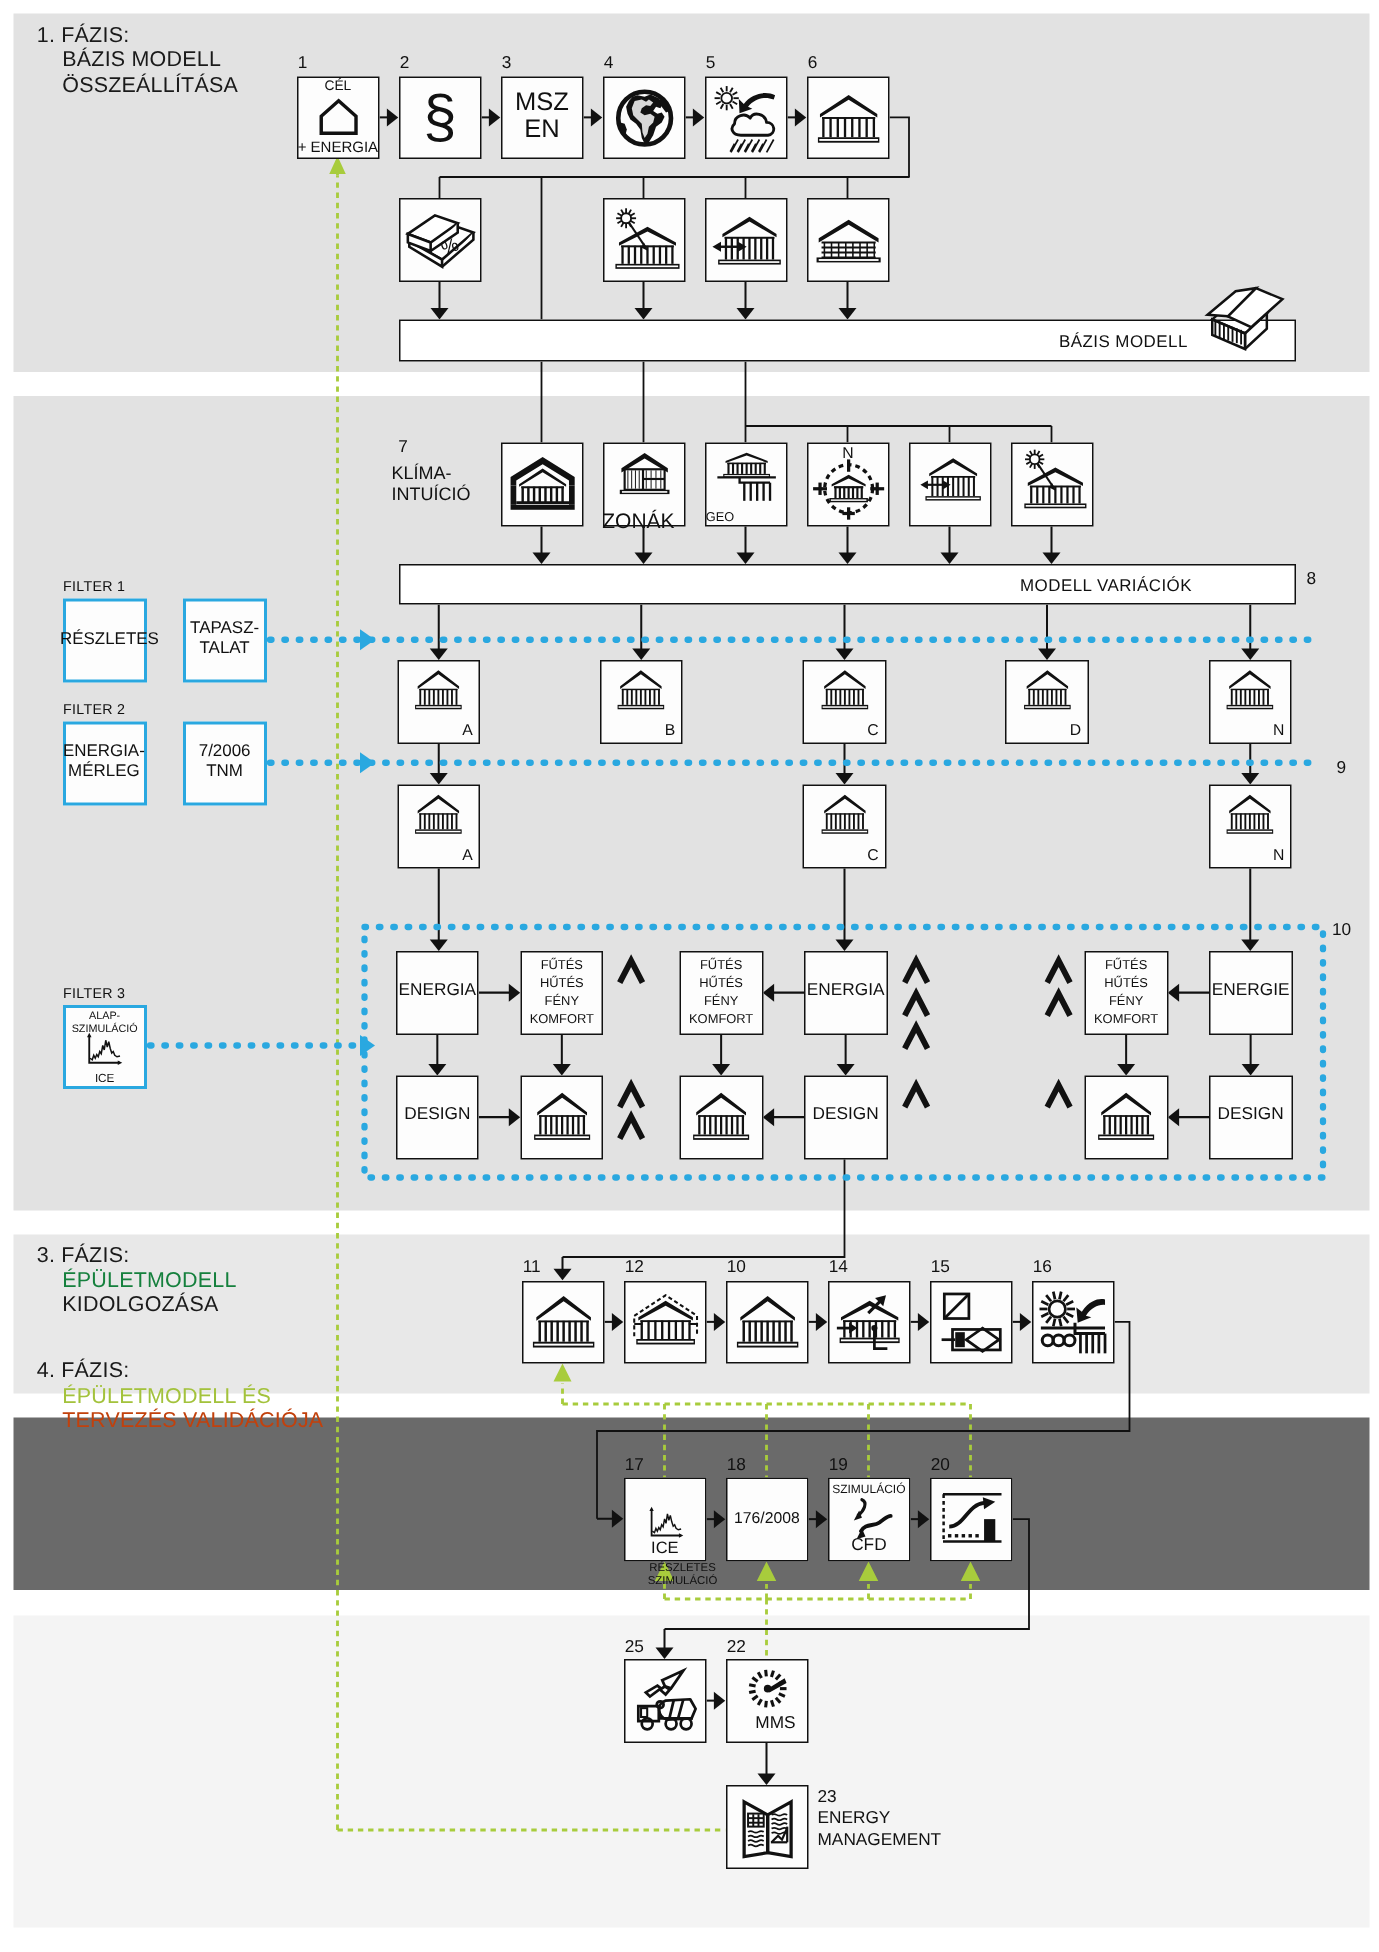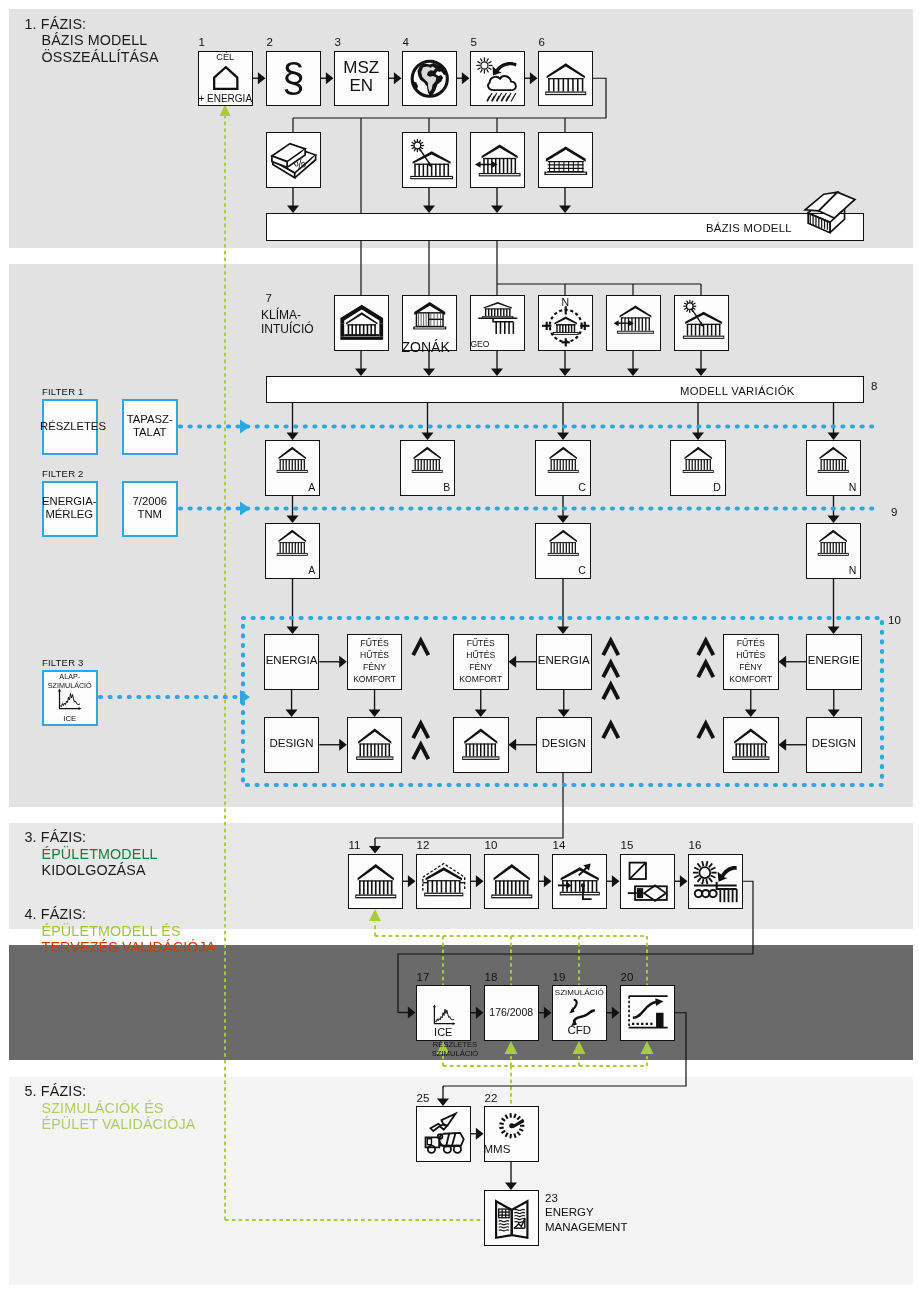--- a/index.html
+++ b/index.html
@@ -974,21 +974,21 @@
       <line x1="24.568162380921056" y1="44.59429603873825" x2="10.87409597064778" y2="41.683532367289615" stroke="#111" stroke-width="6.5" stroke-linecap="butt"></line>
       <line x1="28.965558146251364" y1="34.7175834403957" x2="17.639320225002095" y2="26.48858990830108" stroke="#111" stroke-width="6.5" stroke-linecap="butt"></line>
       <line x1="36.999999999999986" y1="27.483339501604604" x2="29.999999999999982" y2="15.358983848622465" stroke="#111" stroke-width="6.5" stroke-linecap="butt"></line>
       <line x1="47.28225995504101" y1="24.14243072042489" x2="45.818861469293864" y2="10.219124185269067" stroke="#111" stroke-width="6.5" stroke-linecap="butt"></line>
       <line x1="58.03444185374863" y1="25.272530576326005" x2="62.36067977499789" y2="11.957739348193854" stroke="#111" stroke-width="6.5" stroke-linecap="butt"></line>
       <line x1="67.3973957653303" y1="30.67823453758774" x2="76.76522425435431" y2="20.274206980904218" stroke="#111" stroke-width="6.5" stroke-linecap="butt"></line>
       <line x1="73.75218189870762" y1="39.4248472800292" x2="86.54181830570404" y2="33.730534276967994" stroke="#111" stroke-width="6.5" stroke-linecap="butt"></line>
       <circle cx="50" cy="50" r="8" fill="#111"></circle>
       <path d="M50,50 L86,28 L90,38 L54,58 Z" fill="#111"></path>
     </svg>
-    <div class="lbl" style="left:483.5px;top:1142.5px;width:67px;text-align:left;font-size:11.5px;color:#111;">MMS</div>
+    <div class="lbl" style="left:483.5px;top:1142.5px;width:67px;text-align:center;font-size:11.5px;color:#111;">MMS</div>
     <div class="bx" style="left:483.5px;top:1190.0px;width:55.5px;height:55.5px;border-width:1.7px;z-index:2"></div>
     <svg class="ico" style="left:489.5px;top:1196.0px;width:43.5px;height:43.5px;z-index:3" viewBox="0 0 100 100">
       <path d="M14,12 L50,32 L50,90 L14,96 Z" fill="none" stroke="#111" stroke-width="5" stroke-linejoin="miter"></path>
       <path d="M86,12 L50,32 L50,90 L86,96 Z" fill="none" stroke="#111" stroke-width="5" stroke-linejoin="miter"></path>
       <rect x="20" y="30" width="24" height="20" fill="none" stroke="#111" stroke-width="3"></rect>
       <line x1="20" y1="37" x2="44" y2="37" stroke="#111" stroke-width="3"></line>
       <line x1="20" y1="44" x2="44" y2="44" stroke="#111" stroke-width="3"></line>
       <line x1="28" y1="31" x2="28" y2="50" stroke="#111" stroke-width="3"></line>
       <line x1="36" y1="31" x2="36" y2="50" stroke="#111" stroke-width="3"></line>
       <path d="M20,58 q4,-2.5 8,0 q4,2.5 8,0 q4,-2.5 8,0" fill="none" stroke="#111" stroke-width="2.6"></path>
@@ -1026,19 +1026,14 @@
 <div class="ptitle" style="left:24.5px;top:829.0px;color:#1a1a1a">
       <span>3. FÁZIS:</span>
       <span class="ind" style="color:#15803d">ÉPÜLETMODELL</span>
       <span class="ind" style="color:#1a1a1a">KIDOLGOZÁSA</span>
     </div>
 <div class="ptitle" style="left:24.5px;top:906px;color:#1a1a1a">
       <span>4. FÁZIS:</span>
       <span class="ind" style="color:#a3c23c">ÉPÜLETMODELL ÉS</span>
       <span class="ind" style="color:#c2410c">TERVEZÉS VALIDÁCIÓJA</span>
     </div>
-<div class="ptitle" style="left:24.5px;top:1083.0px;color:#1a1a1a">
-      <span>5. FÁZIS:</span>
-      <span class="ind" style="color:#b0cb68">SZIMULÁCIÓK ÉS</span>
-      <span class="ind" style="color:#b0cb68">ÉPÜLET VALIDÁCIÓJA</span>
-    </div>
 
 </div>
 
 </body></html>

